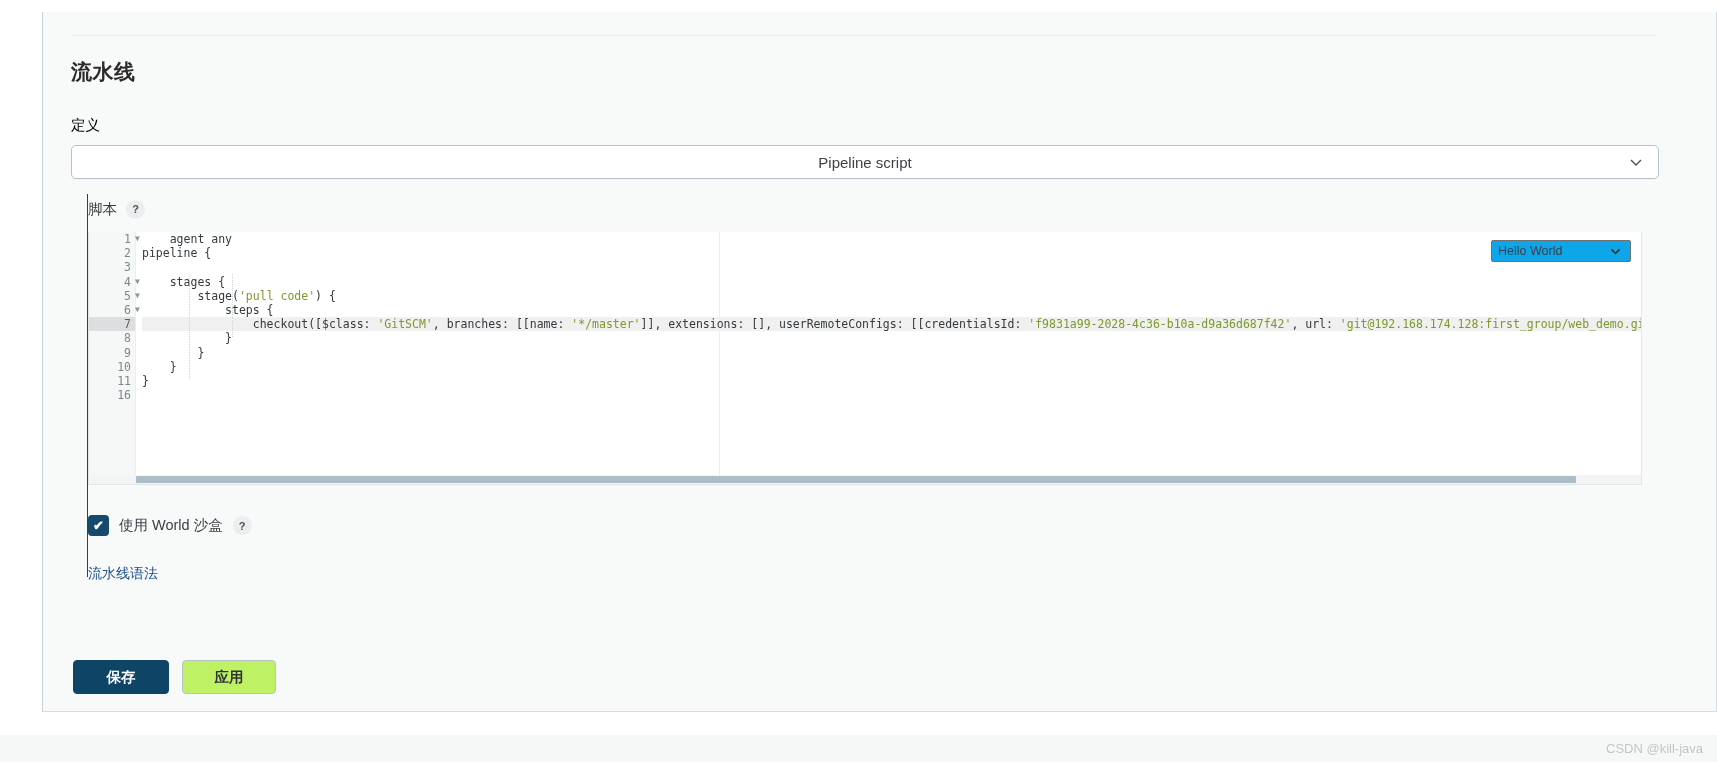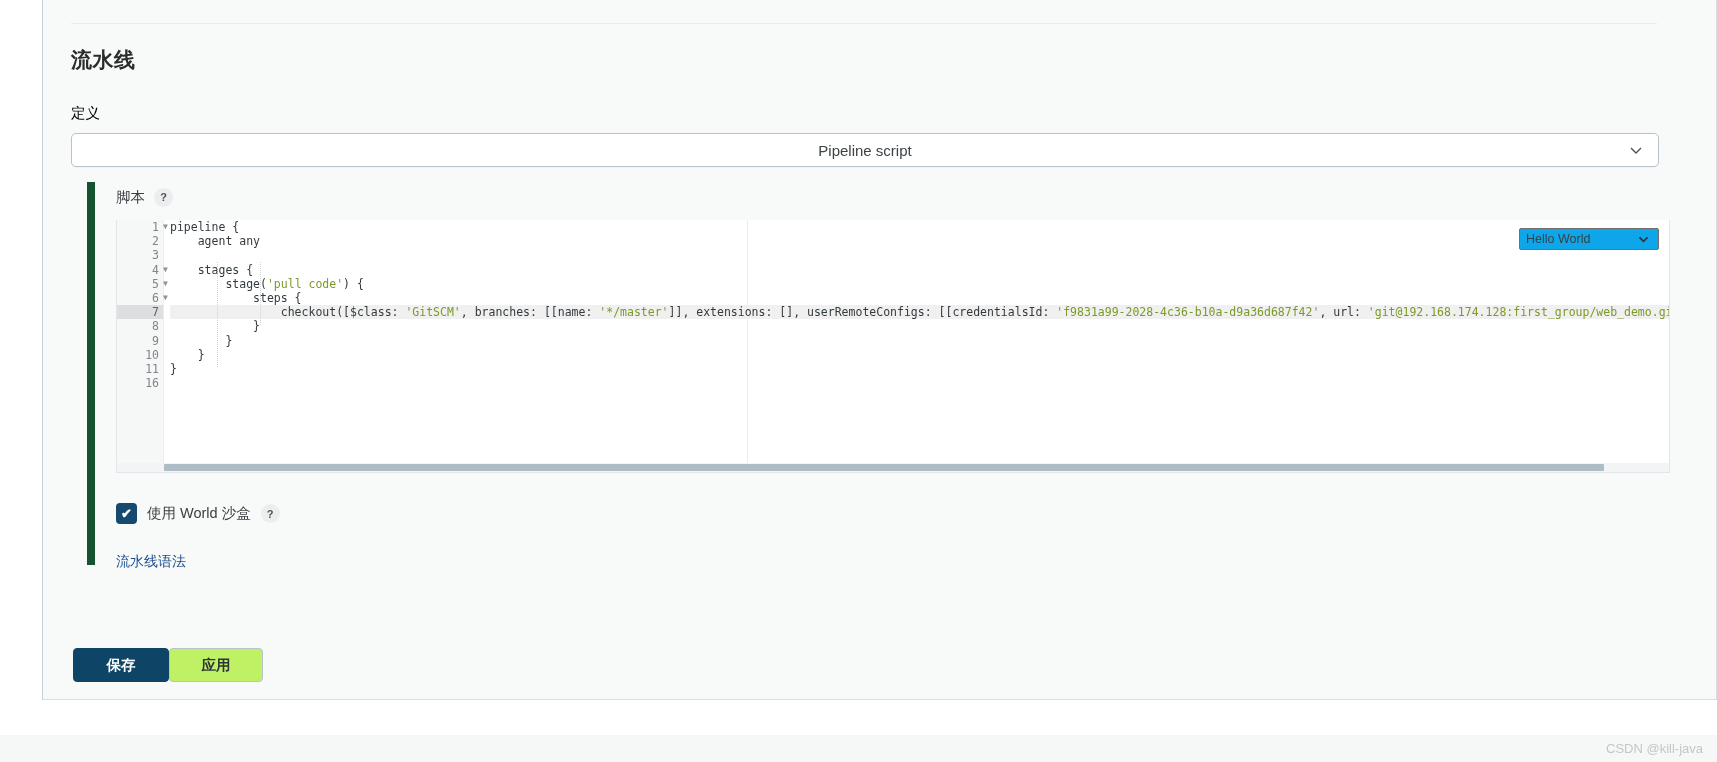--- a/index.html
+++ b/index.html
@@ -12,21 +12,21 @@
   }
   #root {
     position: relative;
     width: 1717px; height: 762px;
     background: #ffffff;
   }
 
   
   .page-card {
     position: absolute;
-    left: 42px; top: 0px;
+    left: 42px; top: 12px;
     width: 1675px; height: 700px;
     background: #f8f9f9;
     border-left: 1px solid #c8d1d9;
     border-right: 1px solid #d6dde3;
     border-bottom: 1px solid #d6dde3;
   }
   .top-divider {
     position: absolute;
     left: 28px; top: 23px;
     width: 1586px; height: 1px;
@@ -75,22 +75,22 @@
     right: 14px; top: 50%;
     transform: translateY(-50%);
     line-height: 0;
   }
 
   
   .script-group {
     position: absolute;
     left: 44px; top: 182px;
     width: 1572px; height: 383px;
-    border-left: 8px solid #14532d;
-    padding-left: 21px;
+    border-left: 1px solid #14532d;
+    padding-left: 0;
   }
   .script-head {
     display: flex;
     align-items: center;
     gap: 9px;
     height: 24px;
     margin-top: 3px;
   }
   .script-head .lbl {
     font-size: 14.5px;
@@ -247,20 +247,21 @@
     color: #1b4e8c;
     text-decoration: none;
     cursor: pointer;
   }
 
   
   .btn-row {
     position: absolute;
     left: 30px; top: 648px;
     display: flex;
+    gap: 13px;
   }
   .btn {
     height: 34px;
     border-radius: 4px;
     font-size: 14.5px;
     font-weight: bold;
     display: flex;
     align-items: center;
     justify-content: center;
     cursor: pointer;
@@ -337,22 +338,22 @@
             <div class="gutter-row">6<span class="fold">▼</span></div>
             <div class="gutter-row active">7</div>
             <div class="gutter-row">8</div>
             <div class="gutter-row">9</div>
             <div class="gutter-row">10</div>
             <div class="gutter-row">11</div>
             <div class="gutter-row">16</div>
           </div>
 
         <div class="code-area" id="code-area">
+            <div class="code-line">    agent any</div>
             <div class="code-line">pipeline {</div>
-            <div class="code-line">    agent any</div>
             <div class="code-line">&nbsp;</div>
             <div class="code-line">    stages {</div>
             <div class="code-line">        stage(<span class="tok-str">'pull code'</span>) {</div>
             <div class="code-line">            steps {</div>
             <div class="code-line active">                checkout([$class: <span class="tok-str">'GitSCM'</span>, branches: [[name: <span class="tok-str">'*/master'</span>]], extensions: [], userRemoteConfigs: [[credentialsId: <span class="tok-str">'f9831a99-2028-4c36-b10a-d9a36d687f42'</span>, url: <span class="tok-str">'git@192.168.174.128:first_group/web_demo.git'</span>]]])</div>
             <div class="code-line">            }</div>
             <div class="code-line">        }</div>
             <div class="code-line">    }</div>
             <div class="code-line">}</div>
             <div class="code-line">&nbsp;</div>

